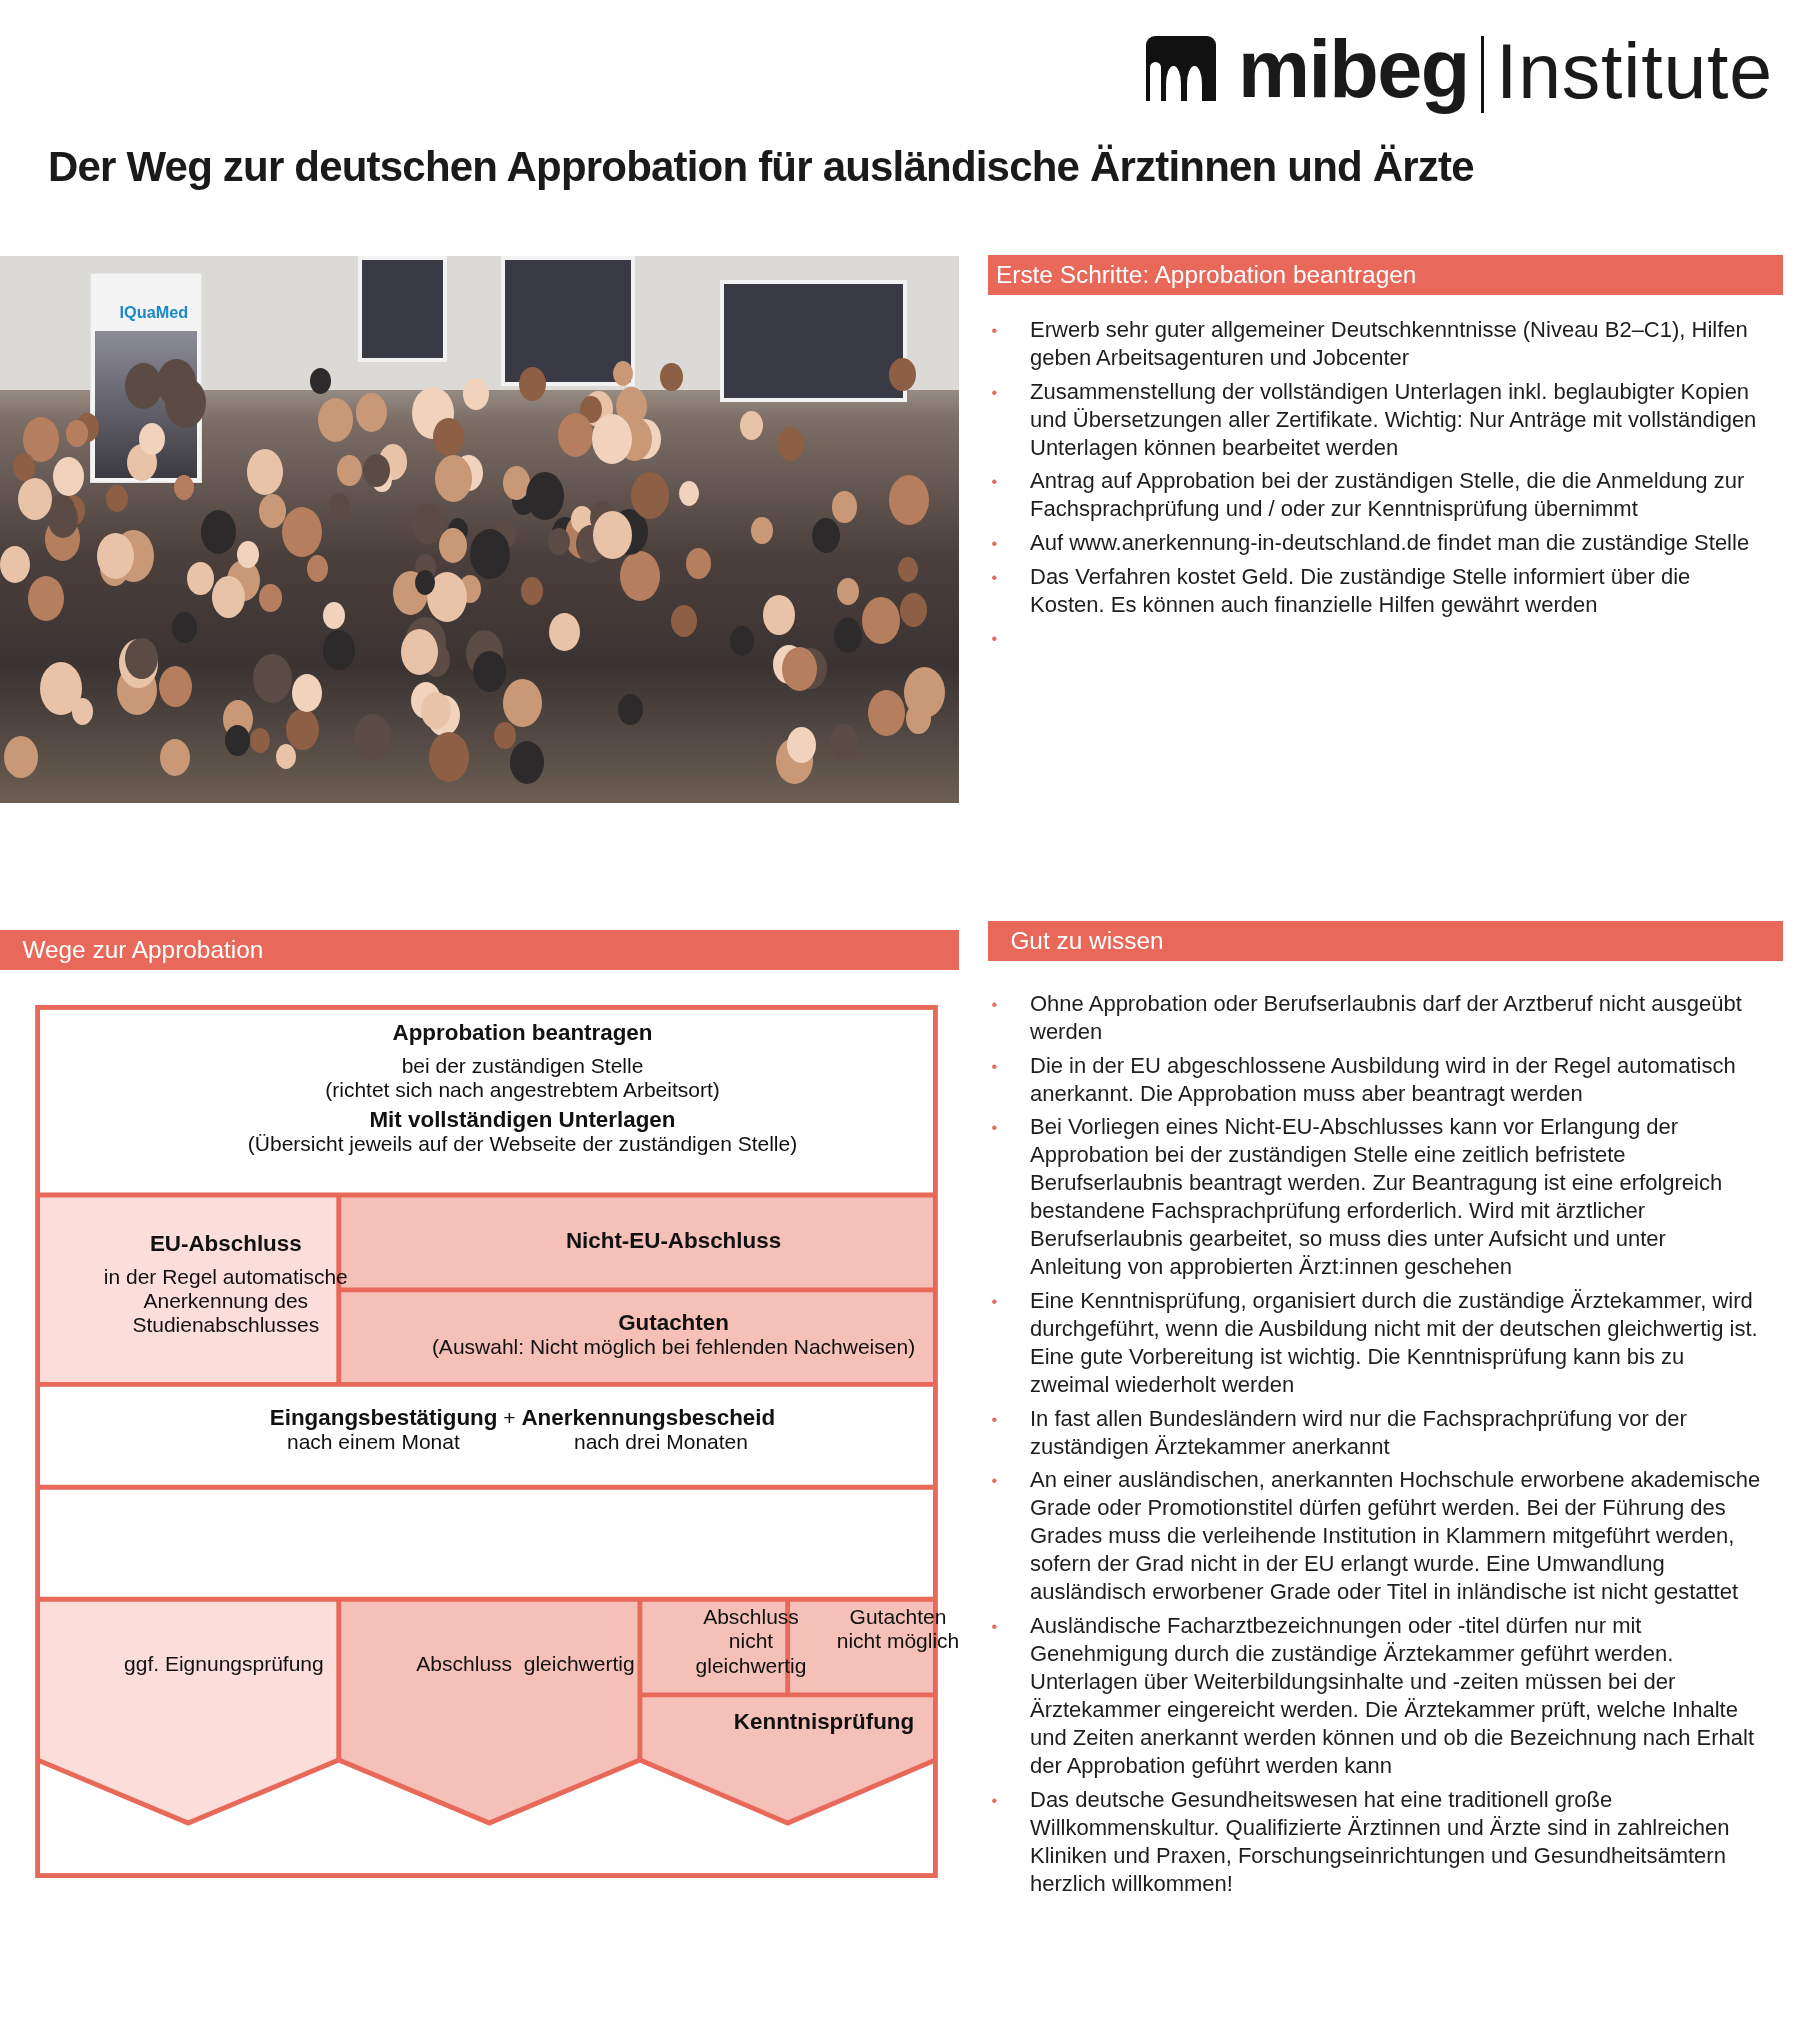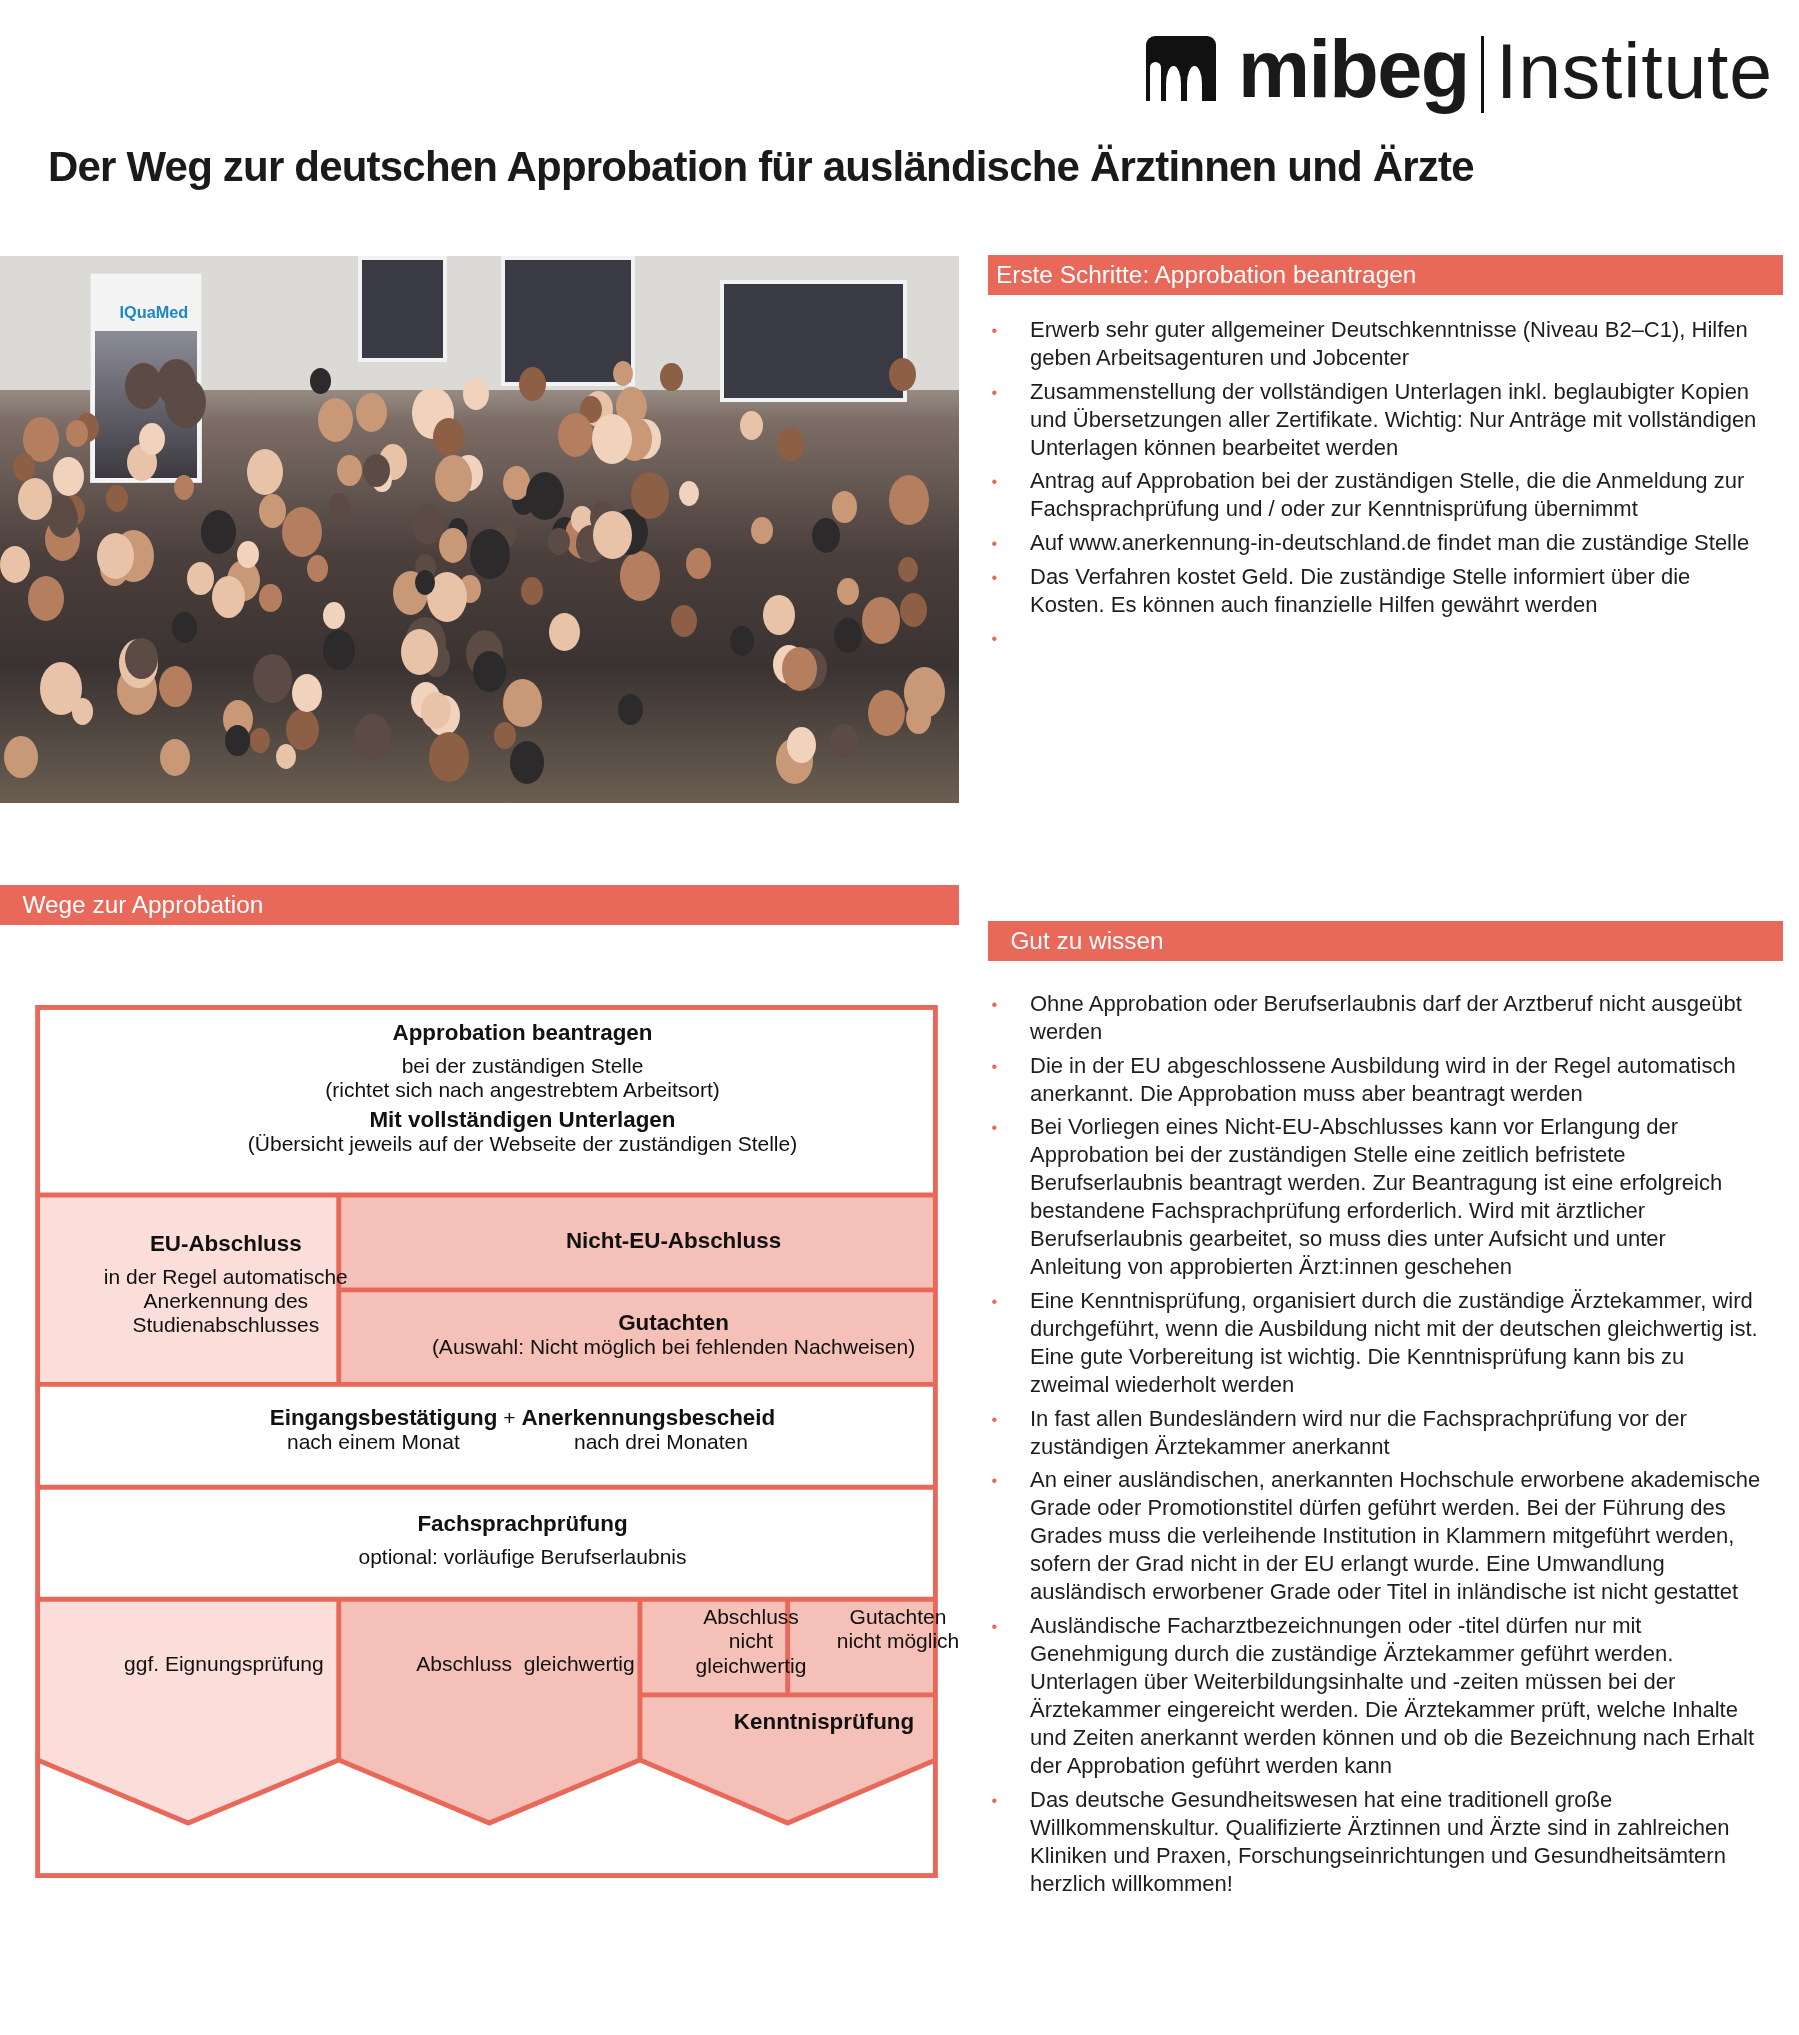--- a/index.html
+++ b/index.html
@@ -218,21 +218,21 @@
 <div class="sec-bar" style="left:988px;top:255px;width:795px;padding-left:8px;">Erste Schritte: Approbation beantragen</div>
 <ul class="blist" id="first-steps-list" style="left:989px;top:316px;width:773px;">
     <li><span class="dot">•</span><span>Erwerb sehr guter allgemeiner Deutschkenntnisse (Niveau B2–C1), Hilfen geben Arbeitsagenturen und Jobcenter</span></li>
     <li><span class="dot">•</span><span>Zusammenstellung der vollständigen Unterlagen inkl. beglaubigter Kopien und Übersetzungen aller Zertifikate. Wichtig: Nur Anträge mit vollständigen Unterlagen können bearbeitet werden</span></li>
     <li><span class="dot">•</span><span>Antrag auf Approbation bei der zuständigen Stelle, die die Anmeldung zur Fachsprachprüfung und / oder zur Kenntnisprüfung übernimmt</span></li>
     <li><span class="dot">•</span><span>Auf www.anerkennung-in-deutschland.de findet man die zuständige Stelle</span></li>
     <li><span class="dot">•</span><span>Das Verfahren kostet Geld. Die zuständige Stelle informiert über die Kosten. Es können auch finanzielle Hilfen gewährt werden</span></li>
     <li><span class="dot">•</span></li>
   </ul>
 
-<div class="sec-bar" style="left:0;top:885px;width:959px;">Wege zur Approbation</div>
+<div class="sec-bar" style="left:0;top:930px;width:959px;">Wege zur Approbation</div>
 
 <div id="diagram" class="abs">
   <svg width="903" height="873" viewBox="0 0 2218 2145">
 
     <rect x="6" y="467" width="740" height="465" fill="#fbdeda"></rect>
     <rect x="746" y="467" width="1466" height="233" fill="#f5c0b8"></rect>
     <rect x="746" y="700" width="1466" height="232" fill="#f5c0b8"></rect>
     <polygon points="6,1460 746,1460 746,1855 376,2010 6,1855" fill="#fbdeda"></polygon>
     <polygon points="746,1460 1486,1460 1486,1855 1116,2010 746,1855" fill="#f5c0b8"></polygon>
     <polygon points="1486,1460 2212,1460 2212,1855 1849,2010 1486,1855" fill="#f5c0b8"></polygon>
@@ -280,24 +280,20 @@
       <b>Eingangsbestätigung</b>
       <span>+</span>
       <b>Anerkennungsbescheid</b>
     </div>
     <div style="position:relative;height:24.4px;">
       <span style="position:absolute;left:216px;">nach einem Monat</span>
       <span style="position:absolute;left:503px;">nach drei Monaten</span>
     </div>
   </div>
 
-  <div class="dtext" style="left:0;top:507px;width:903px;">
-    <div><b>Fachsprachprüfung</b></div>
-    <div style="margin-top:9px;">optional: vorläufige Berufserlaubnis</div>
-  </div>
 
   <div class="dtext" style="left:2.4px;top:647px;width:301px;">ggf. Eignungsprüfung</div>
   <div class="dtext" style="left:304px;top:647px;width:301px;white-space:pre;">Abschluss  gleichwertig</div>
   <div class="dtext" style="left:615px;top:600px;width:130px;">Abschluss nicht gleichwertig</div>
   <div class="dtext" style="left:760px;top:600px;width:134px;">Gutachten nicht möglich</div>
   <div class="dtext" style="left:605px;top:705px;width:296px;">
     <b>Kenntnisprüfung</b>
   </div>
 
 </div>

